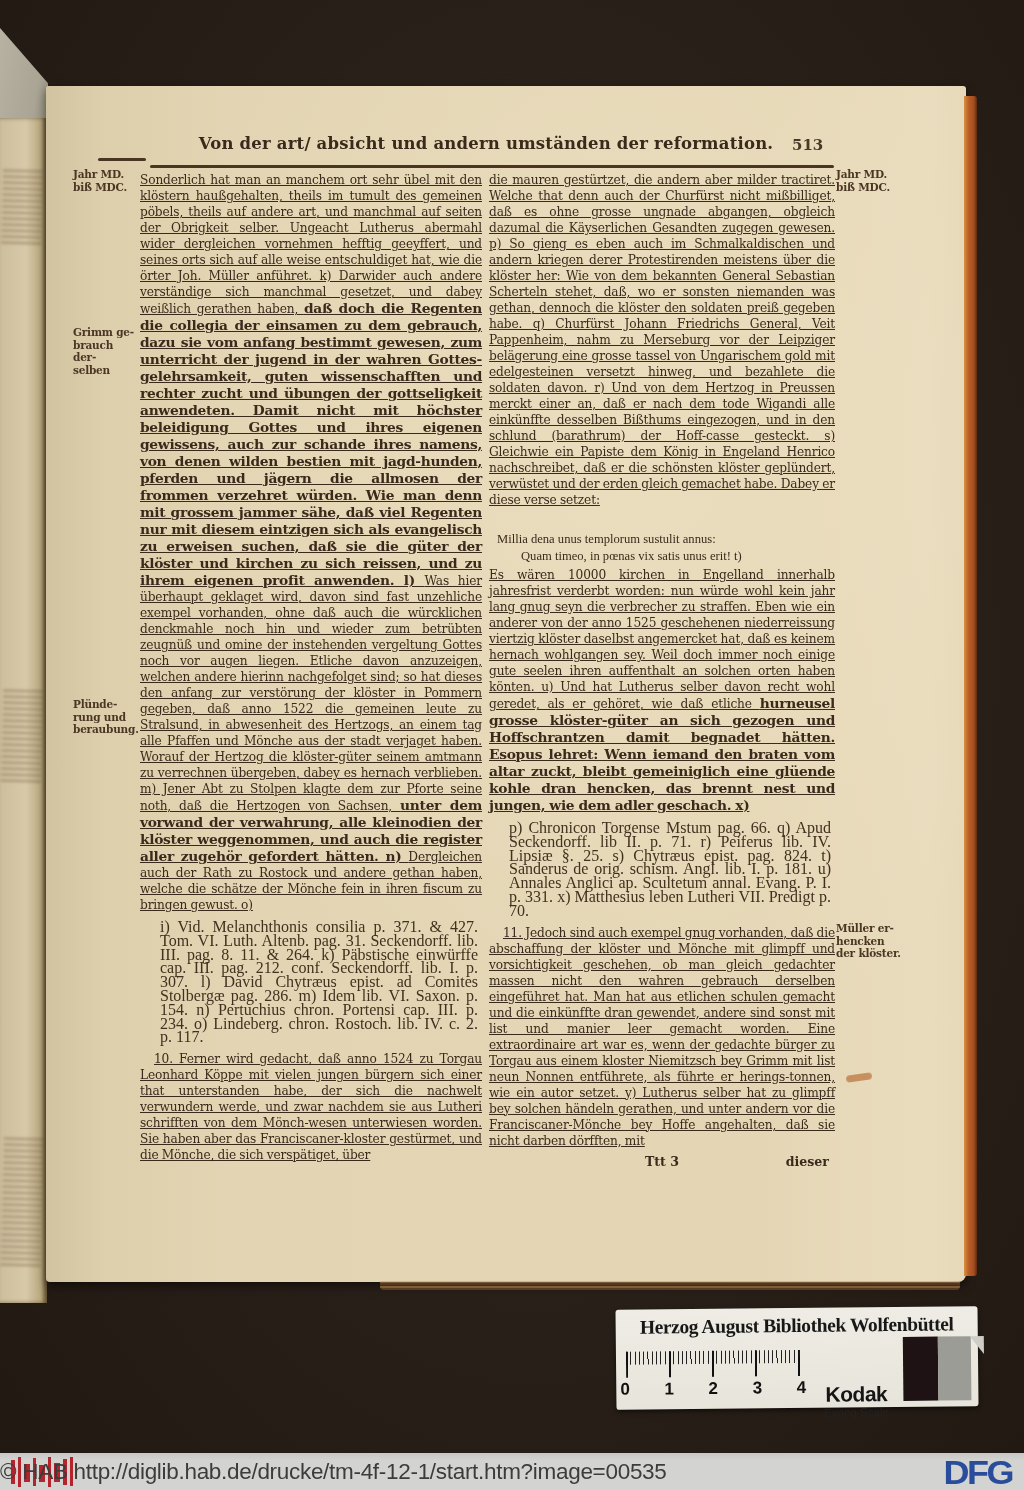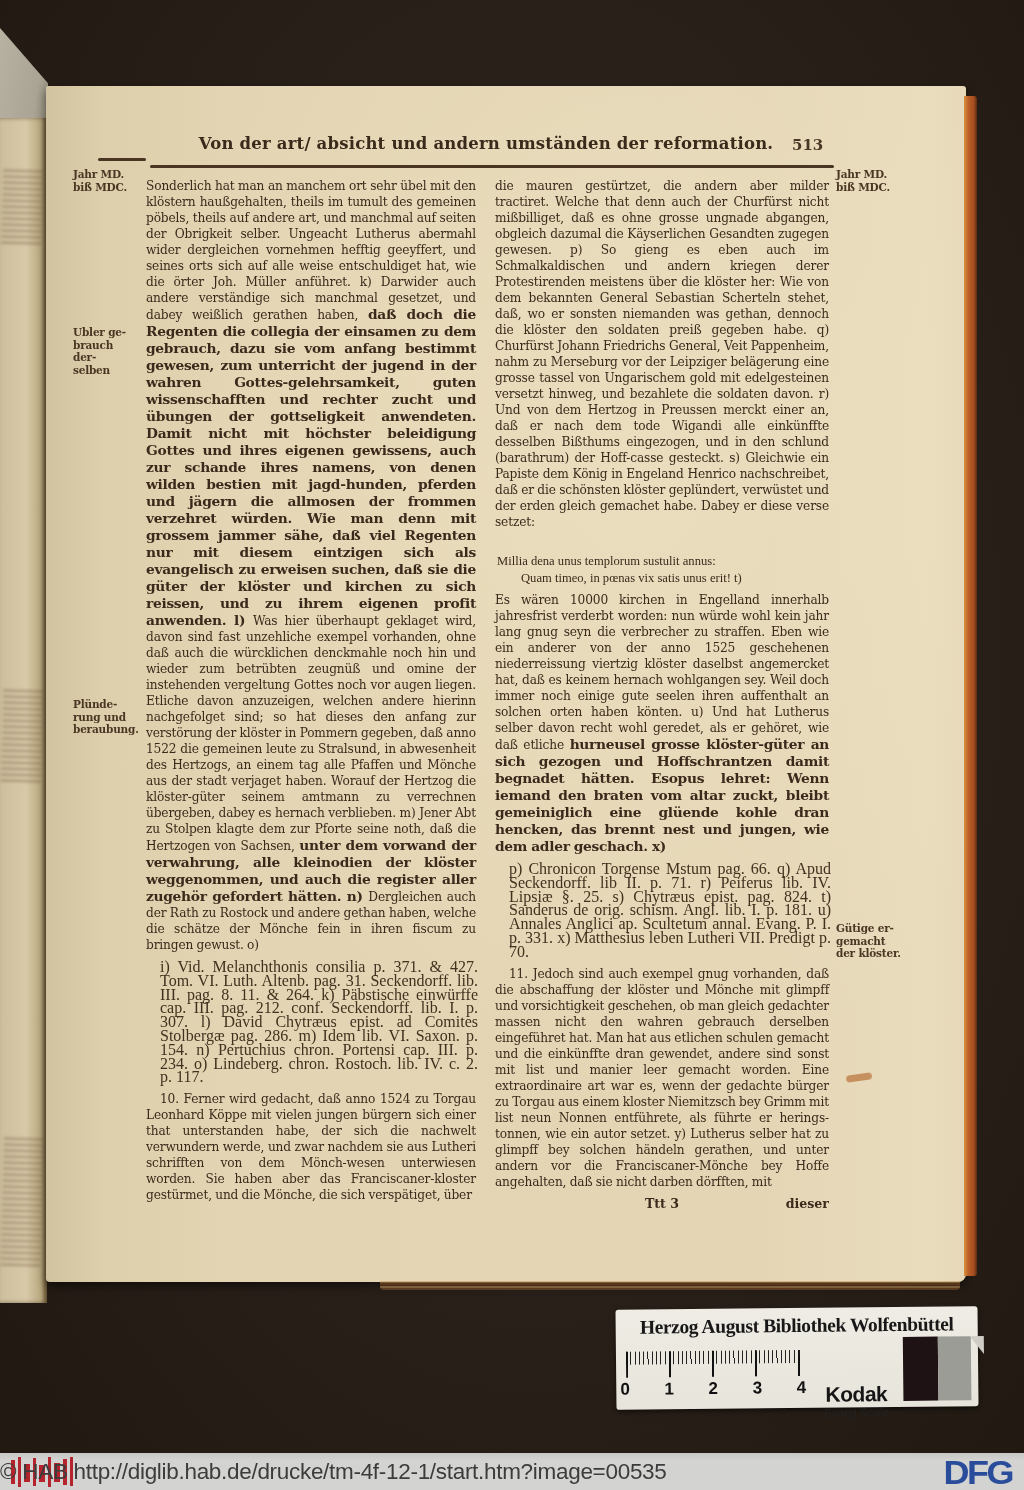--- a/index.html
+++ b/index.html
@@ -47,22 +47,22 @@
 
   .margin-note{position:absolute;width:66px;font-size:10.5px;line-height:12.5px;
     font-weight:bold;color:#4b3624;letter-spacing:-.2px;}
   .ml{left:27px;} .mr{left:790px;width:74px;}
   .mn1{top:82px;} .mn2{top:240px;} .mn3{top:612px;}
   .mn4{top:82px;} .mn5{top:836px;}
 
   .col{position:absolute;top:86px;color:#3b2a1c;}
   .col-left{left:94px;width:342px;}
   .col-right{left:443px;width:346px;}
-  .body-para{margin:6px;text-align:justify;font-size:12.2px;line-height:16px;
-    letter-spacing:-.15px;word-spacing:-.4px;}
+  .body-para{margin:0;text-align:justify;font-size:12.2px;line-height:16px;
+    letter-spacing:-.15px;word-spacing:-.4px;text-decoration:underline;}
   .body-para .em{font-size:13.8px;font-weight:bold;letter-spacing:-.3px;}
   .indent{text-indent:14px;margin-top:7px;}
   .footnotes{margin:7px 4px 2px 20px;text-align:justify;
     font-family:"Liberation Serif", serif;font-size:16px;line-height:13.8px;
     letter-spacing:0;word-spacing:0;color:#43301f;}
   .verse{margin:23px 0 3px 8px;font-family:"Liberation Serif", serif;
     font-size:12.6px;line-height:16.5px;color:#3b2a1c;}
   .verse .v2{display:block;padding-left:24px;}
   .sig-row{position:relative;margin-top:5px;height:18px;font-size:12.6px;font-weight:bold;text-align:center;}
   .sig-row .catch{position:absolute;right:6px;top:0;}
@@ -130,36 +130,36 @@
     <div class="running-head">Von der art/ absicht und andern umständen der reformation.</div>
     <div class="page-num">513</div>
     <div class="rule-short"></div>
     <div class="rule-long"></div>
 
     <div class="margin-note ml mn1">
       <span>Jahr MD.</span><br>
       <span>biß MDC.</span>
     </div>
     <div class="margin-note ml mn2">
-      <span>Ubler ge-</span><br>
+      <span>Grimm ge-</span><br>
       <span>brauch der-</span><br>
       <span>selben</span>
     </div>
     <div class="margin-note ml mn3">
       <span>Plünde-</span><br>
       <span>rung und</span><br>
       <span>beraubung.</span>
     </div>
     <div class="margin-note mr mn4">
       <span>Jahr MD.</span><br>
       <span>biß MDC.</span>
     </div>
     <div class="margin-note mr mn5">
-      <span>Gütige er-</span><br>
-      <span>gemacht</span><br>
+      <span>Müller er-</span><br>
+      <span>hencken</span><br>
       <span>der klöster.</span>
     </div>
 
     <div class="col col-left">
       <p class="body-para"><span class="t">Sonderlich hat man an manchem ort sehr übel mit den klöstern haußgehalten, theils im tumult des gemeinen pöbels, theils auf andere art, und manchmal auf seiten der Obrigkeit selber. Ungeacht Lutherus abermahl wider dergleichen vornehmen hefftig geeyffert, und seines orts sich auf alle weise entschuldiget hat, wie die örter Joh. Müller anführet. k) Darwider auch andere verständige sich manchmal gesetzet, und dabey weißlich gerathen haben, </span><span class="em">daß doch die Regenten die collegia der einsamen zu dem gebrauch, dazu sie vom anfang bestimmt gewesen, zum unterricht der jugend in der wahren Gottes-gelehrsamkeit, guten wissenschafften und rechter zucht und übungen der gottseligkeit anwendeten. Damit nicht mit höchster beleidigung Gottes und ihres eigenen gewissens, auch zur schande ihres namens, von denen wilden bestien mit jagd-hunden, pferden und jägern die allmosen der frommen verzehret würden. Wie man denn mit grossem jammer sähe, daß viel Regenten nur mit diesem eintzigen sich als evangelisch zu erweisen suchen, daß sie die güter der klöster und kirchen zu sich reissen, und zu ihrem eigenen profit anwenden. l) </span><span class="t">Was hier überhaupt geklaget wird, davon sind fast unzehliche exempel vorhanden, ohne daß auch die würcklichen denckmahle noch hin und wieder zum betrübten zeugnüß und omine der instehenden vergeltung Gottes noch vor augen liegen. Etliche davon anzuzeigen, welchen andere hierinn nachgefolget sind; so hat dieses den anfang zur verstörung der klöster in Pommern gegeben, daß anno 1522 die gemeinen leute zu Stralsund, in abwesenheit des Hertzogs, an einem tag alle Pfaffen und Mönche aus der stadt verjaget haben. Worauf der Hertzog die klöster-güter seinem amtmann zu verrechnen übergeben, dabey es hernach verblieben. m) Jener Abt zu Stolpen klagte dem zur Pforte seine noth, daß die Hertzogen von Sachsen, </span><span class="em">unter dem vorwand der verwahrung, alle kleinodien der klöster weggenommen, und auch die register aller zugehör gefordert hätten. n) </span><span class="t">Dergleichen auch der Rath zu Rostock und andere gethan haben, welche die schätze der Mönche fein in ihren fiscum zu bringen gewust. o)</span></p>
       <p class="footnotes">i) Vid. Melanchthonis consilia p. 371. &amp; 427. Tom. VI. Luth. Altenb. pag. 31. Seckendorff. lib. III. pag. 8. 11. &amp; 264. k) Päbstische einwürffe cap. III. pag. 212. conf. Seckendorff. lib. I. p. 307. l) David Chytræus epist. ad Comites Stolbergæ pag. 286. m) Idem lib. VI. Saxon. p. 154. n) Pertuchius chron. Portensi cap. III. p. 234. o) Lindeberg. chron. Rostoch. lib. IV. c. 2. p. 117.</p>
       <p class="body-para indent">10. Ferner wird gedacht, daß anno 1524 zu Torgau Leonhard Köppe mit vielen jungen bürgern sich einer that unterstanden habe, der sich die nachwelt verwundern werde, und zwar nachdem sie aus Lutheri schrifften von dem Mönch-wesen unterwiesen worden. Sie haben aber das Franciscaner-kloster gestürmet, und die Mönche, die sich verspätiget, über</p>
     </div>
 
     <div class="col col-right">

